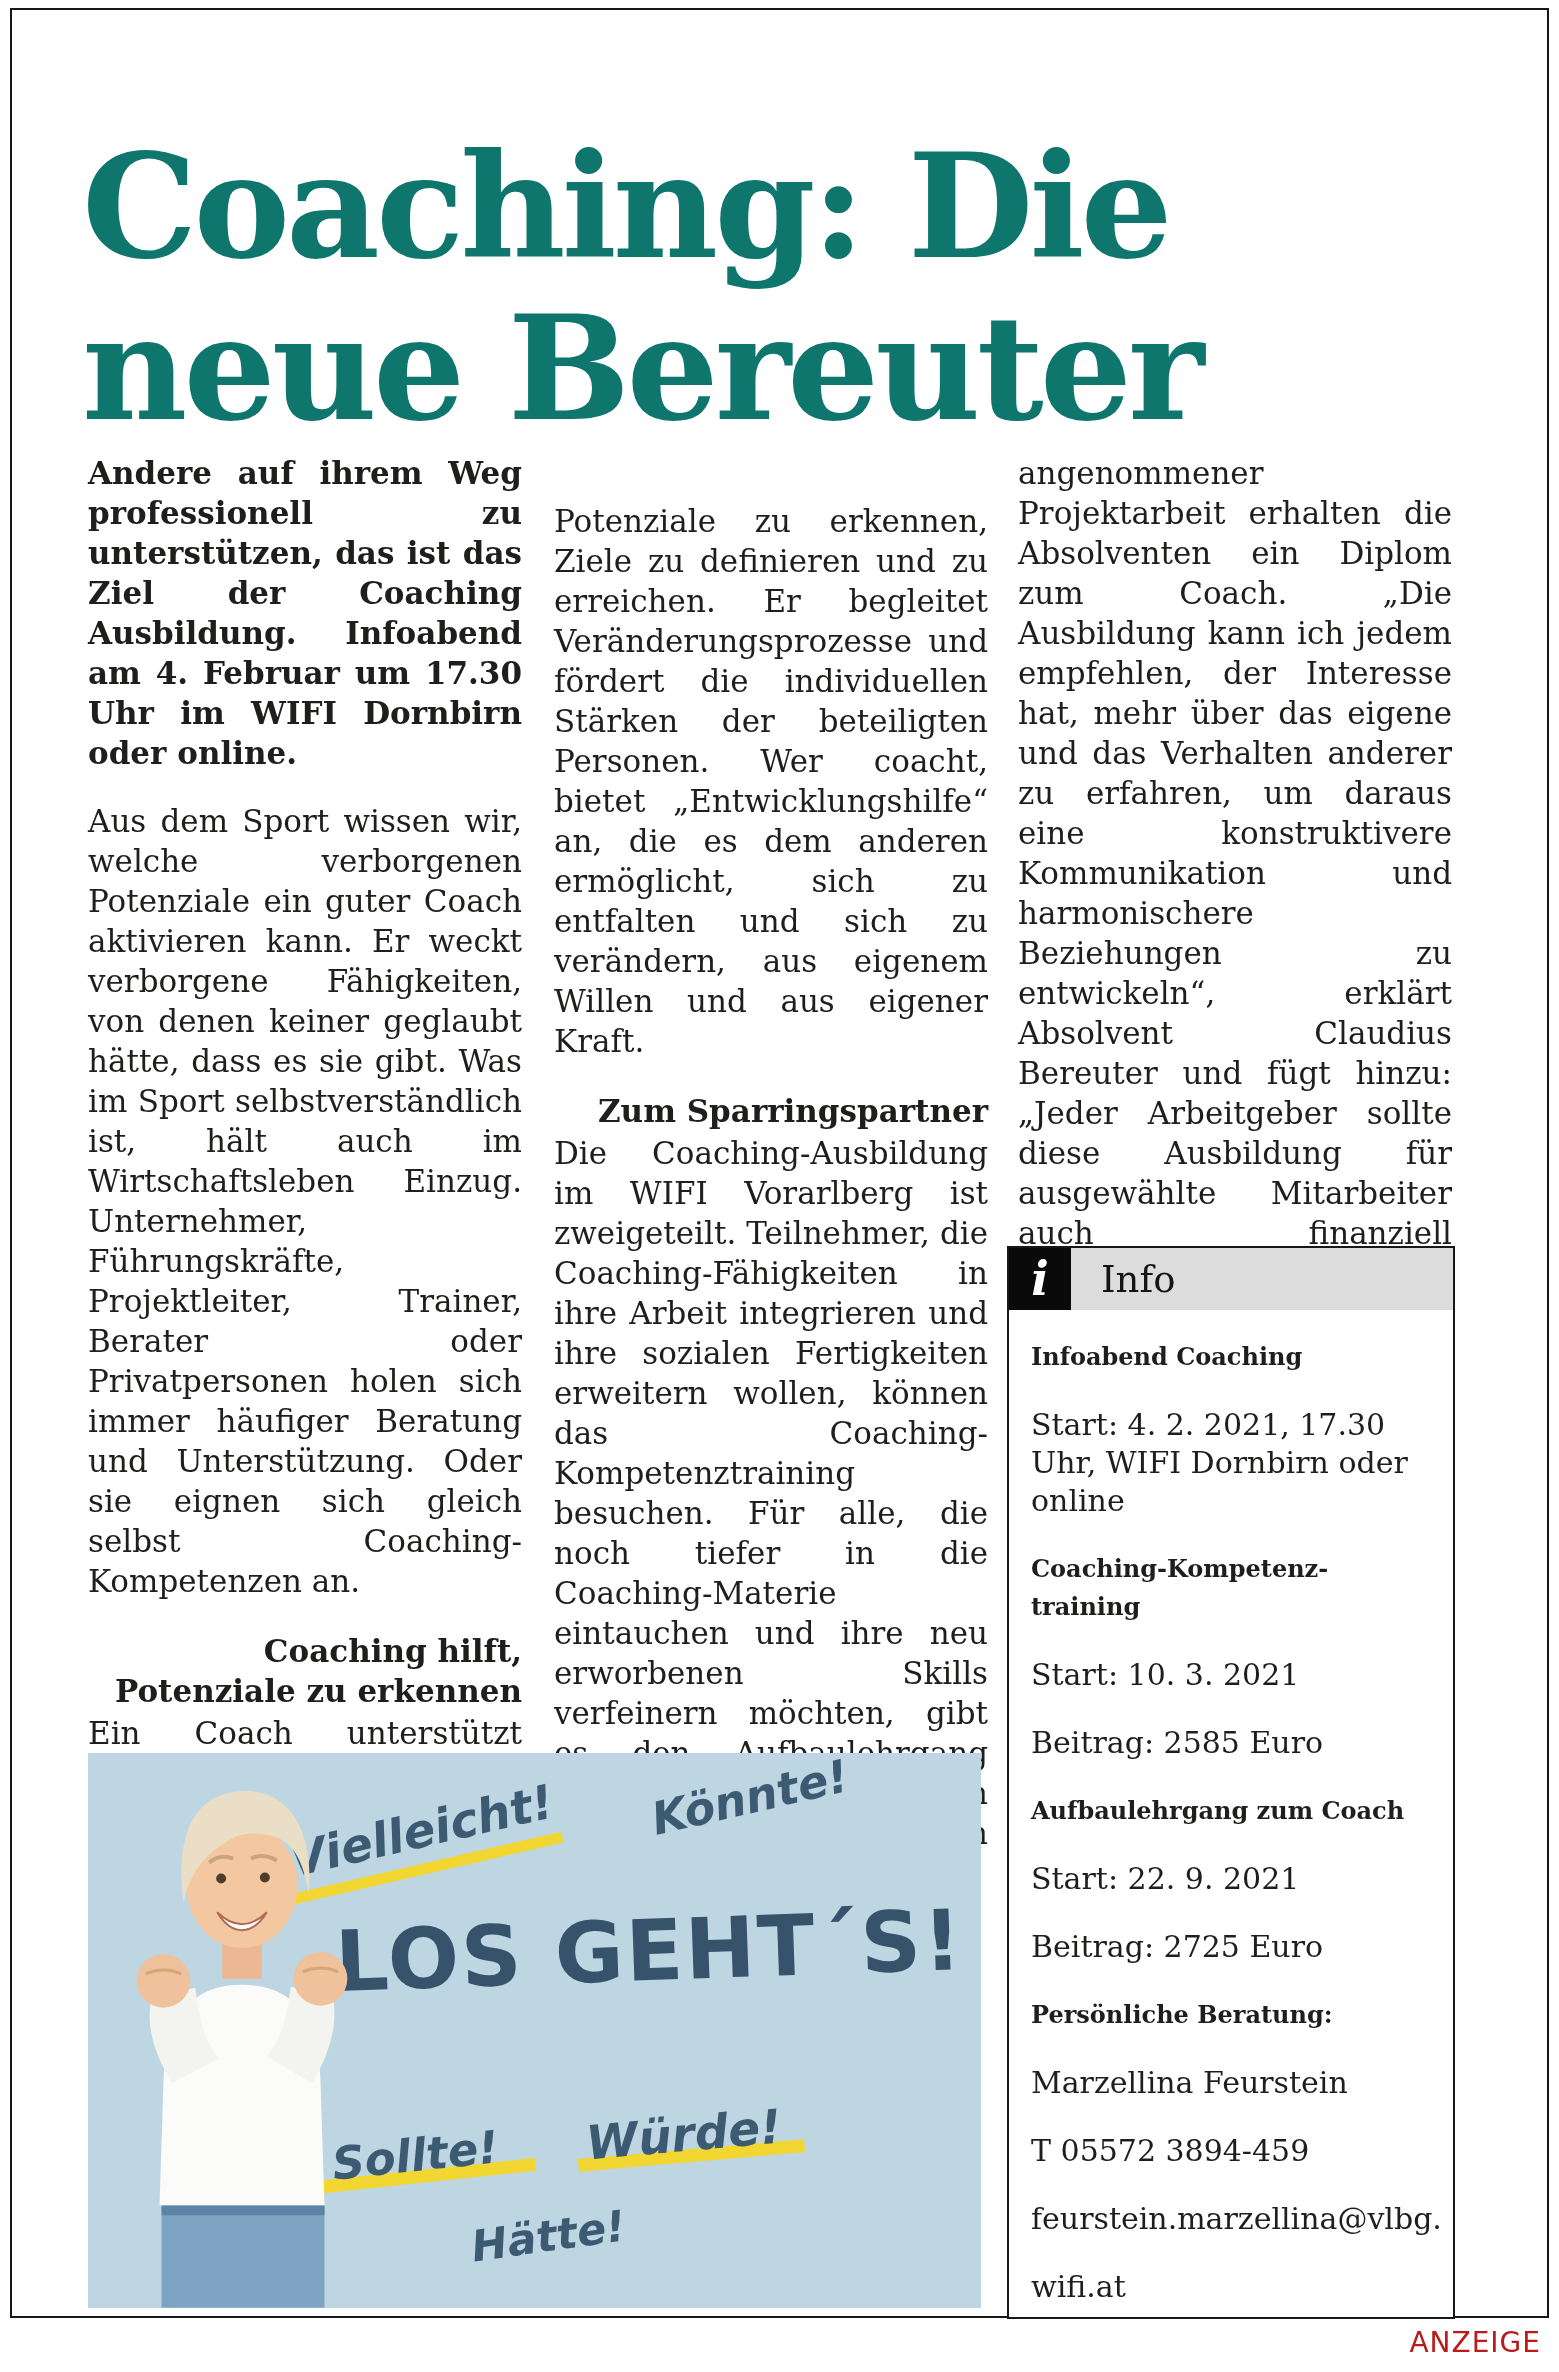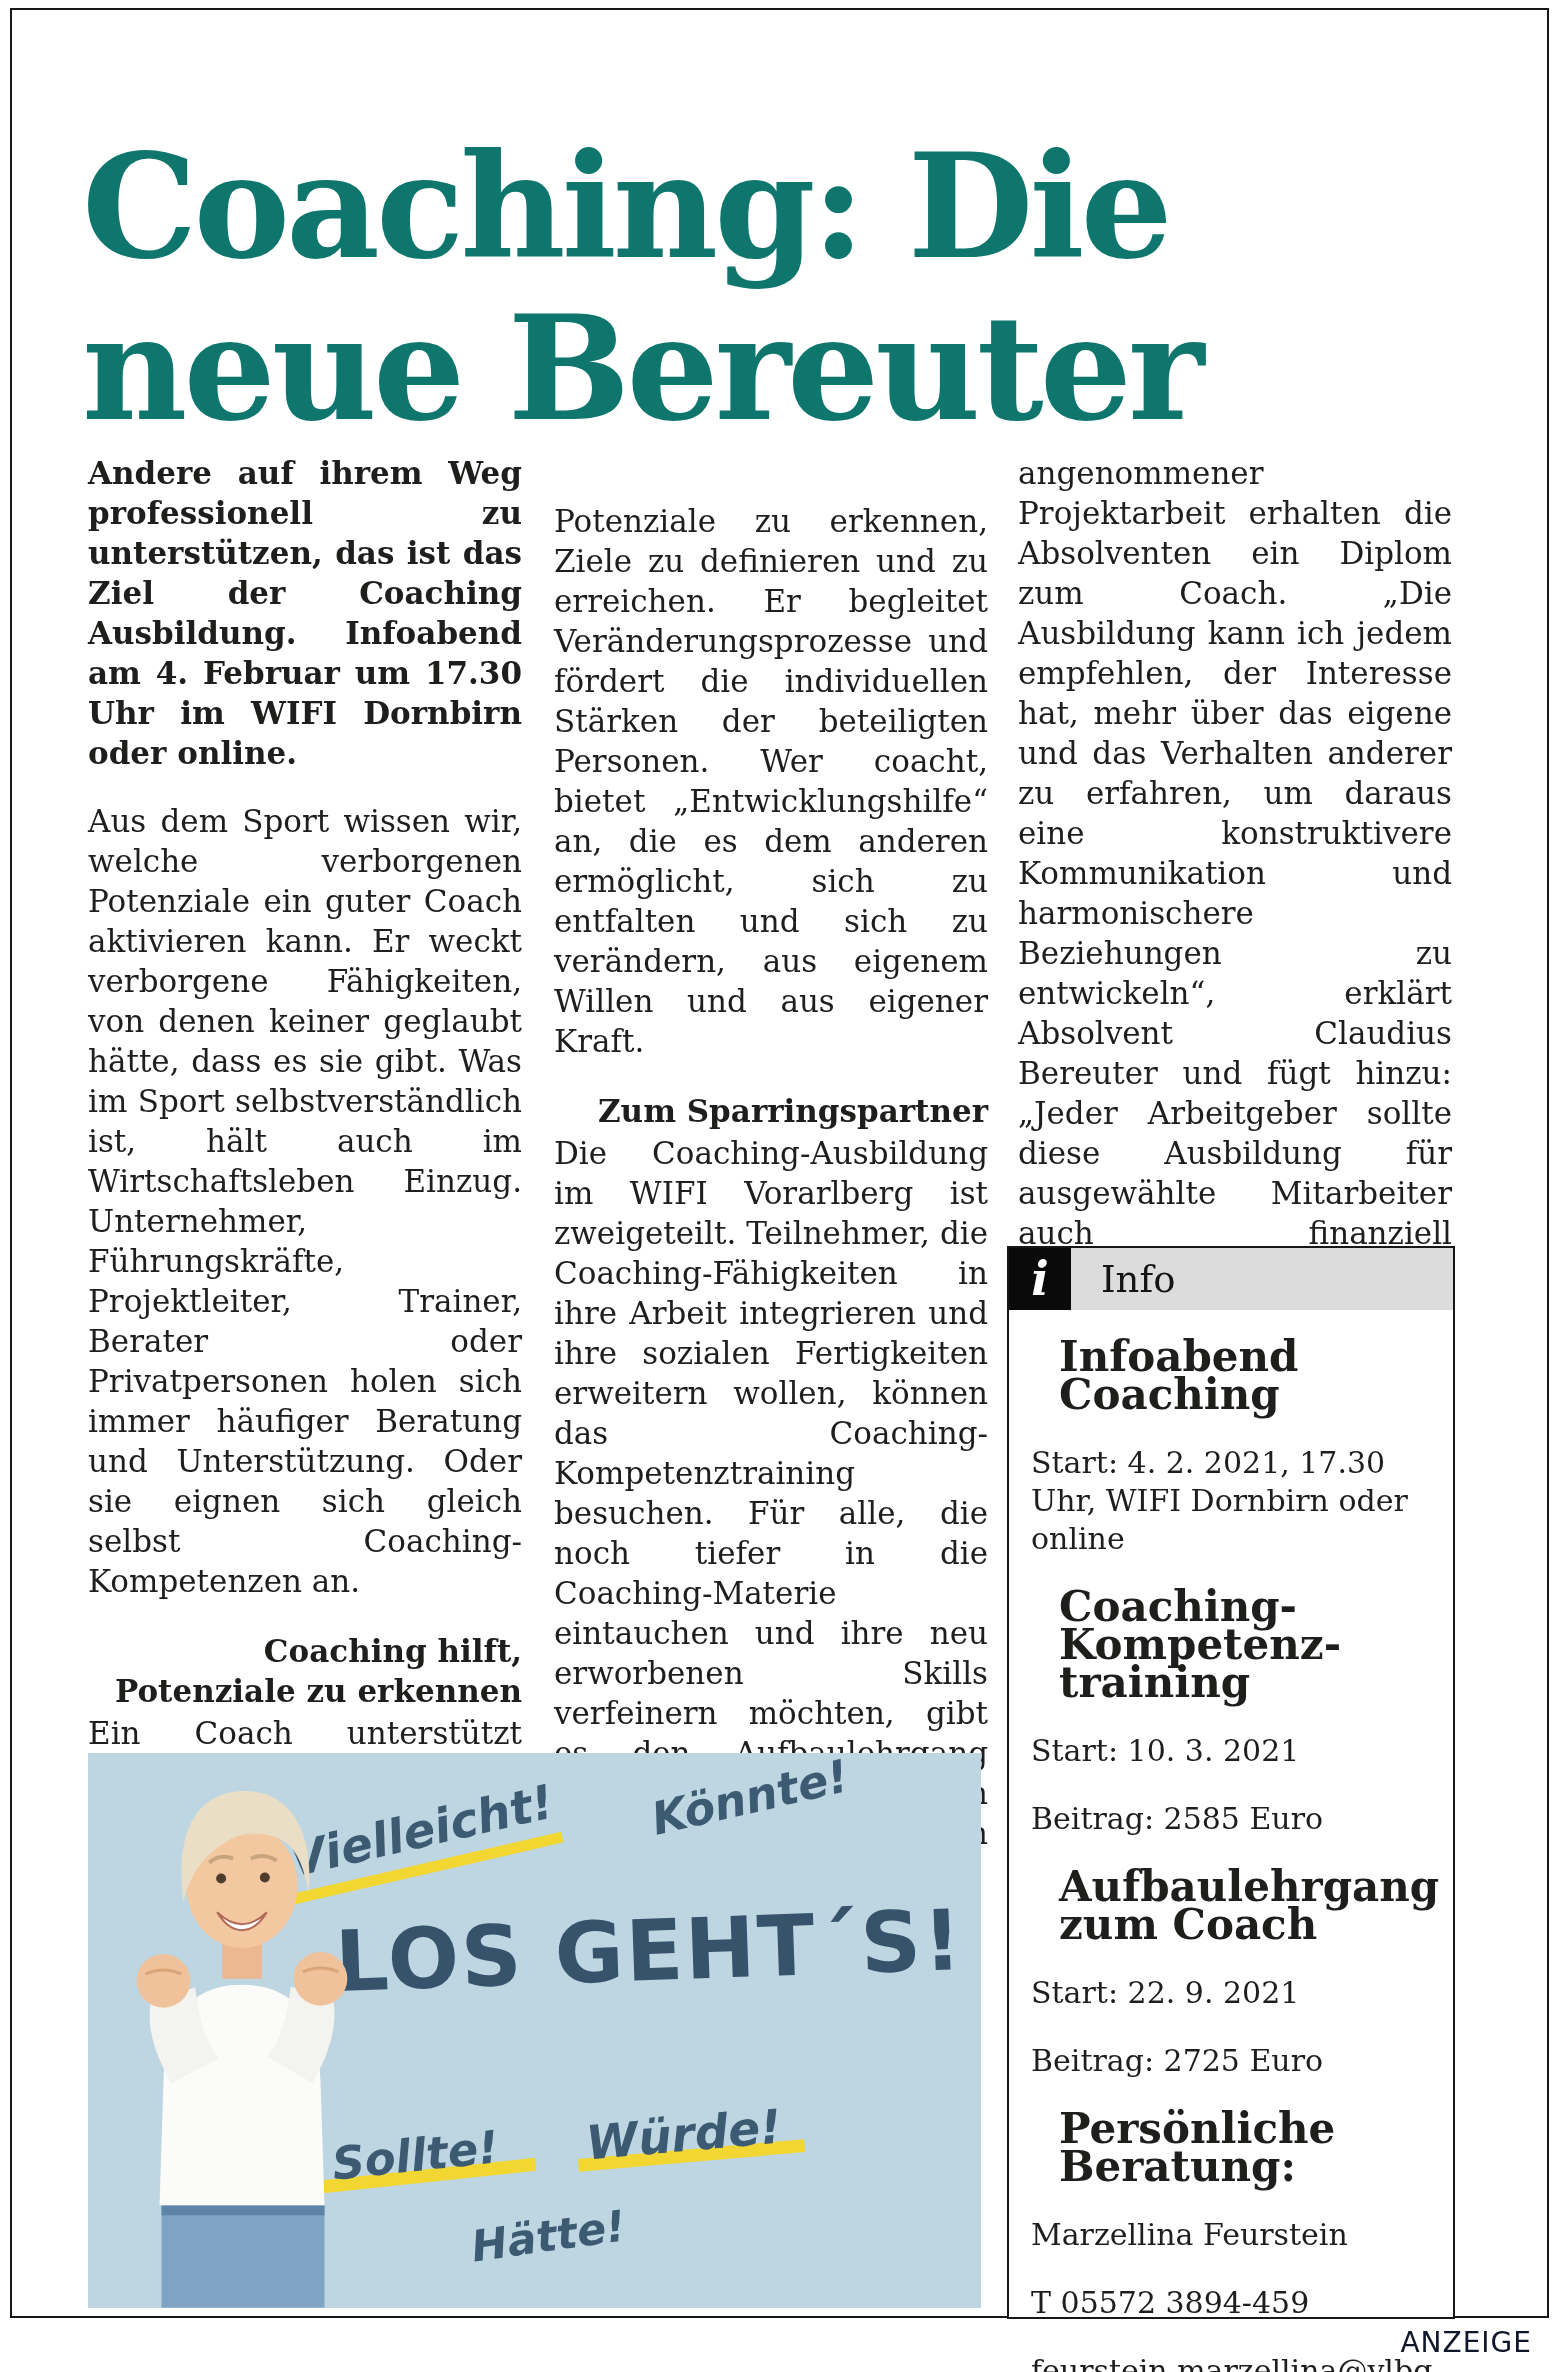--- a/index.html
+++ b/index.html
@@ -67,29 +67,29 @@
   }
   .infobox-header { display: flex; align-items: center; height: 62px; background: #dcdcdc; }
   .info-icon {
     width: 62px; height: 62px; flex: 0 0 62px;
     background: #0a0a0a; color: #ffffff;
     font-weight: bold; font-style: italic; font-size: 46px;
     display: flex; align-items: center; justify-content: center;
   }
   .info-title { margin-left: 30px; font-size: 37px; font-weight: normal; color: #141414; }
   .infobox-body { padding: 28px 22px 0 22px; font-size: 30px; line-height: 38px; }
-  .entry-title { font-weight: bold; font-size: 42px; line-height: 38px; margin-top: 26px; margin-left: 28px; }
+  .entry-title { font-weight: bold; font-size: 24px; line-height: 38px; margin-top: 26px; }
   .entry-title.first { margin-top: 0; }
   .entry-line b { font-weight: normal; text-align: right; }
 
   
   .anzeige {
-    position: absolute; top: 2326px; right: 27px;
+    position: absolute; top: 2326px; right: 18px;
     font-family: "DejaVu Sans", "Liberation Sans", sans-serif;
-    font-size: 28px; letter-spacing: 1px; color: #0f172a;
+    font-size: 28px; letter-spacing: 1px; color: #b91c1c;
   }
 </style>
 </head>
 <body>
 
 <div class="frame"></div>
 
 <h1 class="headline">
   <span>Coaching: Die</span><br>
   <span>neue Bereuter</span>

